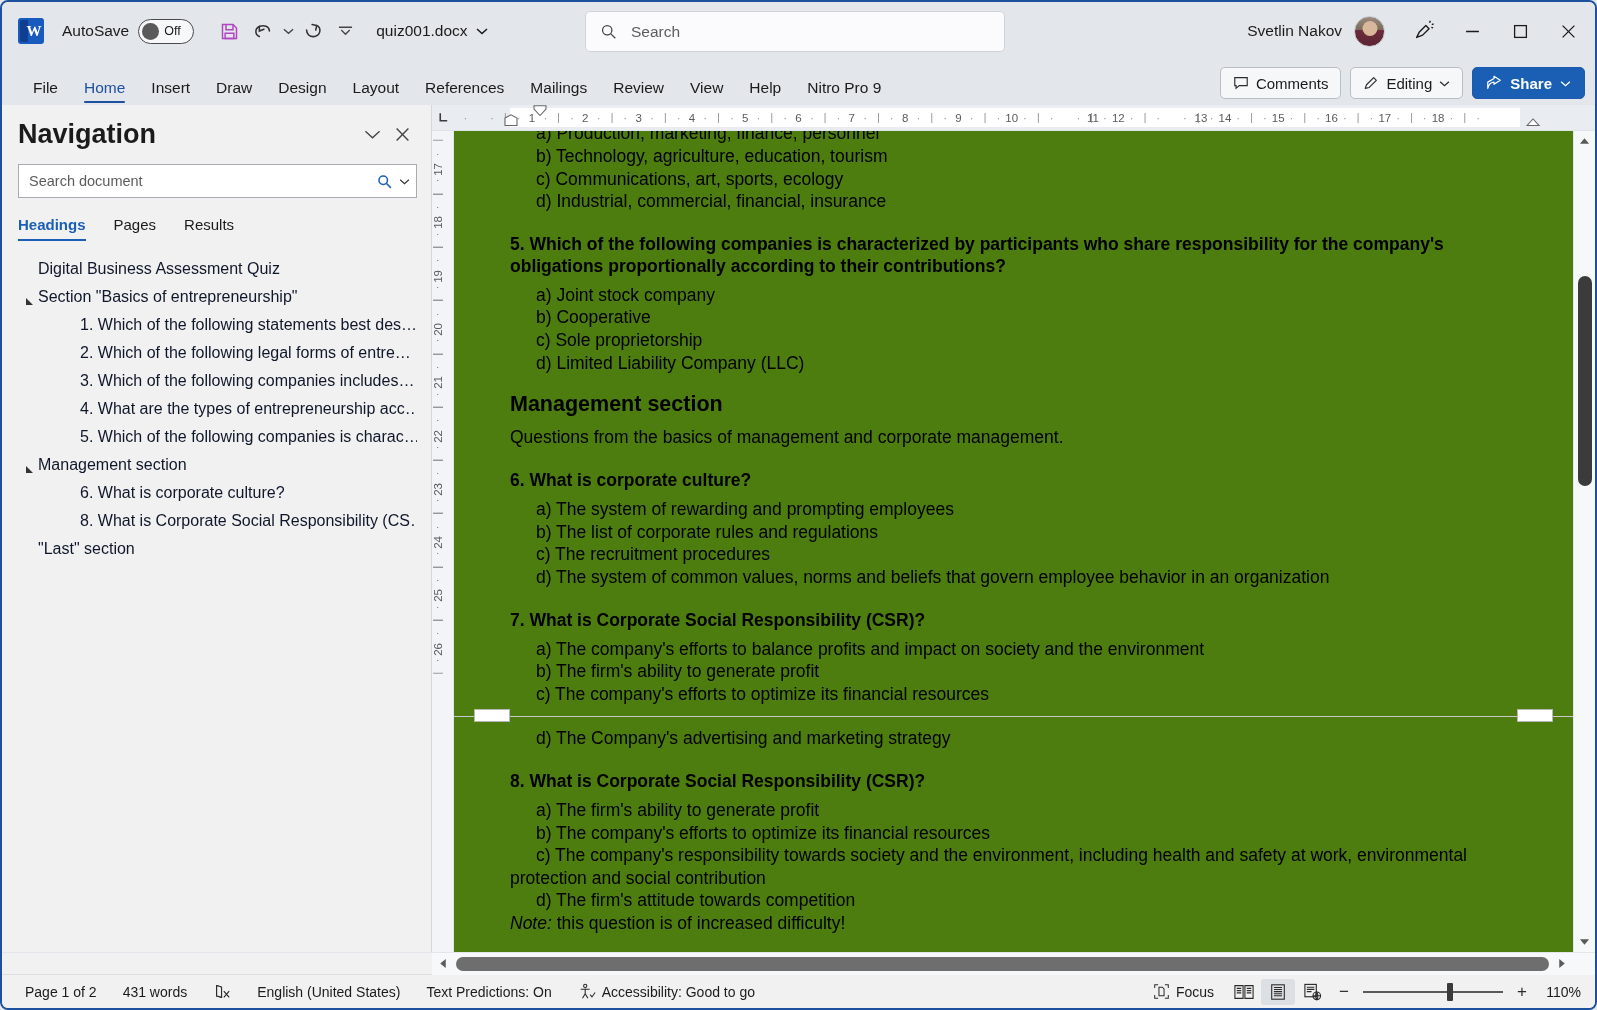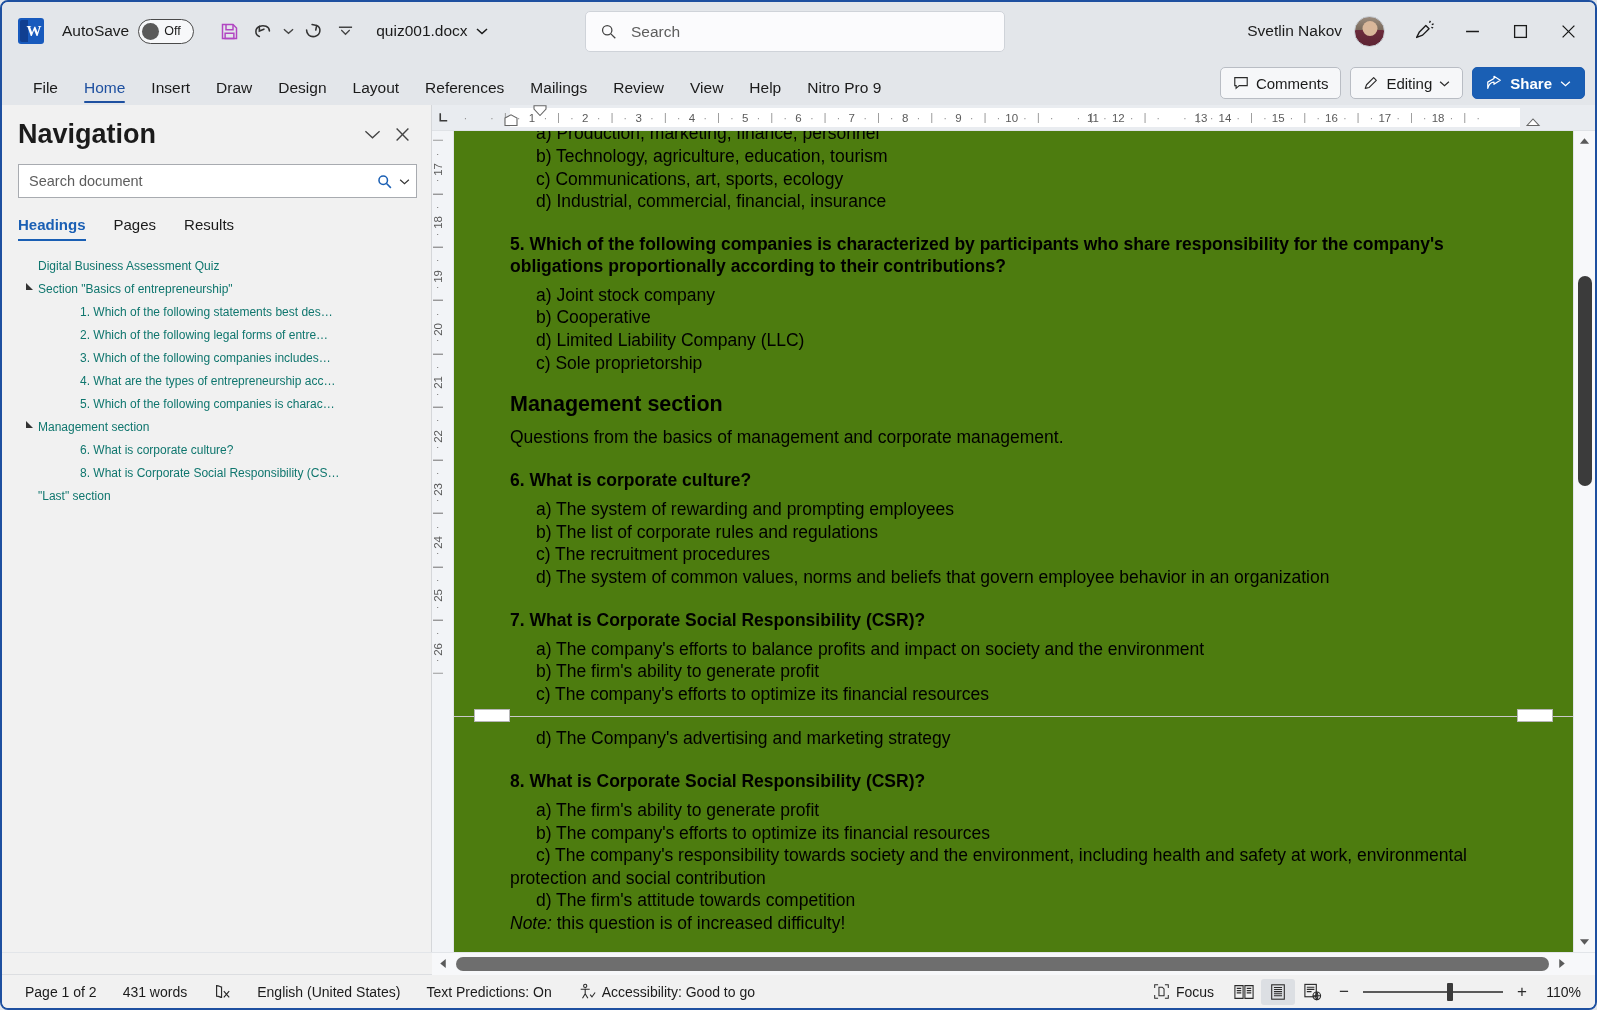--- a/index.html
+++ b/index.html
@@ -155,22 +155,22 @@
     font-size: 15px; color: #1b1b1b; padding-bottom: 8px; cursor: pointer;
     position: relative;
   }
   .ntab.active { color: #1a5fb4; font-weight: 700; }
   .ntab.active::after {
     content: ""; position: absolute; left: 0; right: 0; bottom: 0;
     height: 2.5px; background: #1a5fb4;
   }
   .nav-list { padding-top: 14px; overflow: hidden; }
   .nav-item {
-    font-size: 12px; color: #0f766e; line-height: 1.25;
-    padding: 4px 6px 4px 0; display: flex; align-items: flex-start;
+    font-size: 16px; color: #0f172a; line-height: 1.25;
+    padding: 4px 6px 4px 0; display: flex; align-items: flex-end;
     cursor: pointer; white-space: nowrap; border-radius: 2px;
   }
   .nav-item.selected { background: #bcd1ef; }
   .nav-item .tri {
     width: 16px; flex: 0 0 16px; font-size: 9px; color: #333;
     display: flex; align-items: center; justify-content: center;
   }
   .nav-item .tri svg { display:block; }
   .lvl0 { padding-left: 22px; }
   .lvl1 { padding-left: 6px; }
@@ -679,22 +679,22 @@
             <div class="doctext" id="doctext">
                 <div class="d-clip">
                   <div class="d-opt" style="margin-top: -9px;">a) Production, marketing, finance, personnel</div>
                 </div>
                 <div class="d-opt">b) Technology, agriculture, education, tourism</div>
                 <div class="d-opt">c) Communications, art, sports, ecology</div>
                 <div class="d-opt">d) Industrial, commercial, financial, insurance</div>
                 <div class="d-q">5. Which of the following companies is characterized by participants who share responsibility for the company's obligations proportionally according to their contributions?</div>
                 <div class="d-opt">a) Joint stock company</div>
                 <div class="d-opt">b) Cooperative</div>
+                <div class="d-opt">c) Sole proprietorship</div>
                 <div class="d-opt">d) Limited Liability Company (LLC)</div>
-                <div class="d-opt">c) Sole proprietorship</div>
                 <div class="d-h2">Management section</div>
                 <div class="d-p">Questions from the basics of management and corporate management.</div>
                 <div class="d-q">6. What is corporate culture?</div>
                 <div class="d-opt">a) The system of rewarding and prompting employees</div>
                 <div class="d-opt">b) The list of corporate rules and regulations</div>
                 <div class="d-opt">c) The recruitment procedures</div>
                 <div class="d-opt">d) The system of common values, norms and beliefs that govern employee behavior in an organization</div>
                 <div class="d-q">7. What is Corporate Social Responsibility (CSR)?</div>
                 <div class="d-opt">a) The company's efforts to balance profits and impact on society and the environment</div>
                 <div class="d-opt">b) The firm's ability to generate profit</div>

